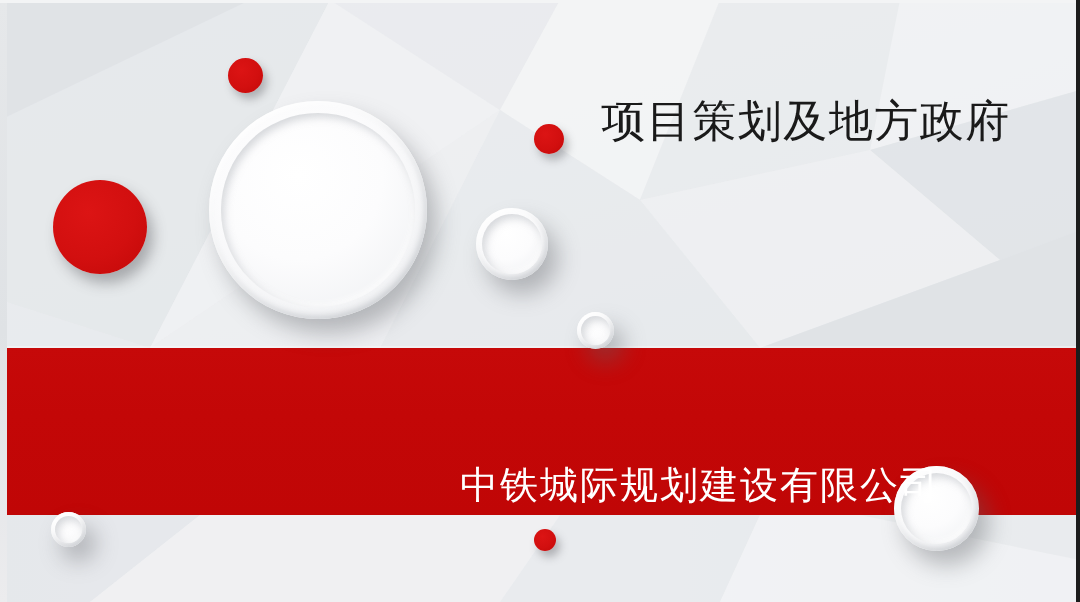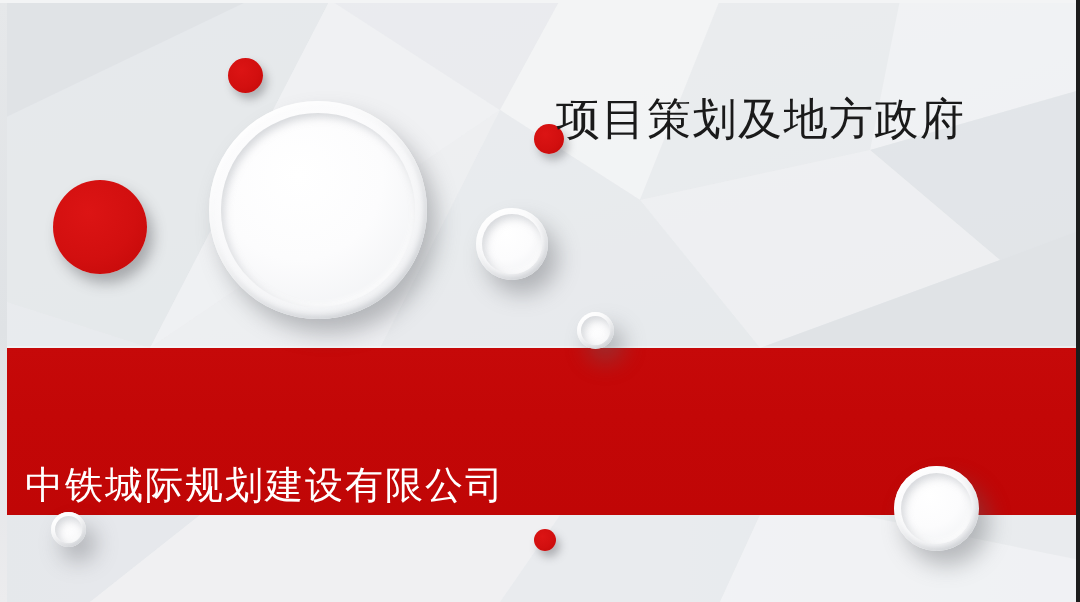--- a/index.html
+++ b/index.html
@@ -78,51 +78,50 @@
     background: rgba(255,255,255,.35);
   }
 
   
   .title-block {
     position: absolute;
     left: 556px;
     top: 92px;
     width: 500px;
     z-index: 30;
-    text-align: left;
-    font-family: Liberation Mono, monospace;
+    text-align: center;
+    font-family: Liberation Serif, serif;
     color: #1a1a1a;
     letter-spacing: 1px;
   }
   .title-line {
     display: block;
     font-size: 44px;
     line-height: 60px;
     font-weight: 400;
     white-space: nowrap;
   }
   .title-line-1 { letter-spacing: 1.5px; }
   .title-line-2 { letter-spacing: 1.5px; }
 
   
   .subtitle {
     position: absolute;
     left: 0;
     top: 462px;
     width: 940px;
-    text-align: left;
+    text-align: right;
     z-index: 40;
     color: #ffffff;
     font-size: 38px;
     line-height: 46px;
     font-weight: 400;
     letter-spacing: 2px;
     font-family: "Liberation Sans", "DejaVu Sans", sans-serif;
     white-space: nowrap;
-    padding-left: 25px;
   }
 
   
   .dot-red {
     position: absolute;
     border-radius: 50%;
     background: radial-gradient(circle at 38% 34%, #dc1414 0%, #d20f0f 55%, #c20808 100%);
     z-index: 20;
   }
   .dot-red.shadow-soft {

